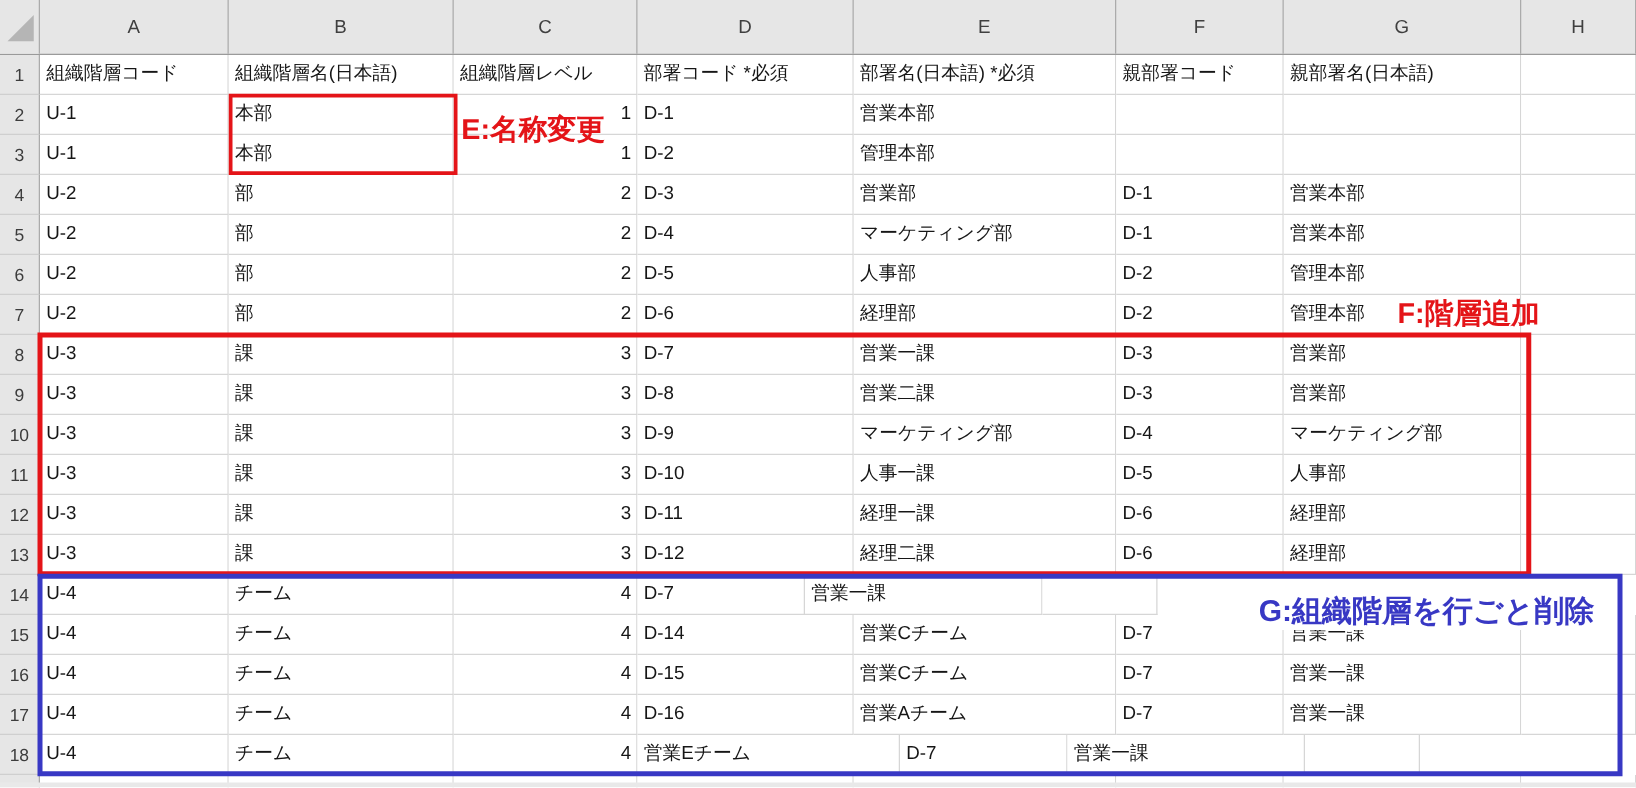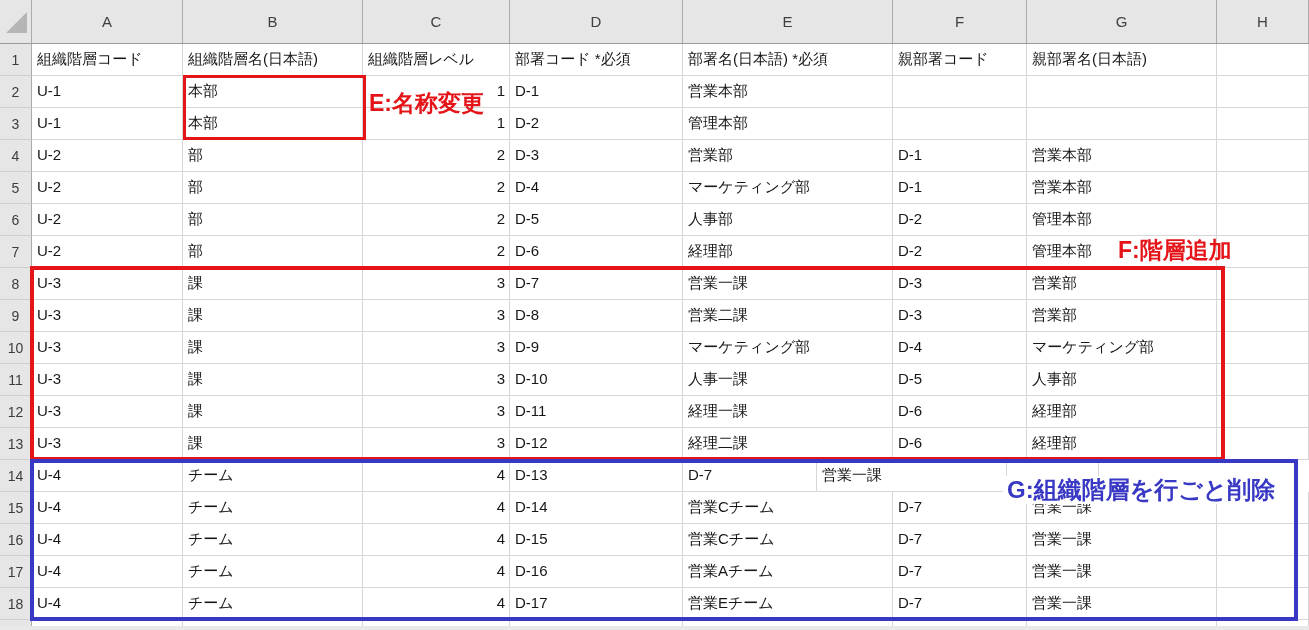--- a/index.html
+++ b/index.html
@@ -196,21 +196,20 @@
         <div class="cell" style="width: 210px;">経理二課</div>
         <div class="cell" style="width: 134px;">D-6</div>
         <div class="cell" style="width: 190px;">経理部</div>
         <div class="cell" style="width: 92px;"></div>
       </div>
       <div class="row">
         <div class="gut">14</div>
         <div class="cell" style="width: 151px;">U-4</div>
         <div class="cell" style="width: 180px;">チーム</div>
         <div class="cell num" style="width: 147px;">4</div>
-        <div class="cell" style="width: 173px;">D-13</div>
         <div class="cell" style="width: 134px;">D-7</div>
         <div class="cell" style="width: 190px;">営業一課</div>
         <div class="cell" style="width: 92px;"></div>
       </div>
       <div class="row">
         <div class="gut">15</div>
         <div class="cell" style="width: 151px;">U-4</div>
         <div class="cell" style="width: 180px;">チーム</div>
         <div class="cell num" style="width: 147px;">4</div>
         <div class="cell" style="width: 173px;">D-14</div>
@@ -239,21 +238,20 @@
         <div class="cell" style="width: 210px;">営業Aチーム</div>
         <div class="cell" style="width: 134px;">D-7</div>
         <div class="cell" style="width: 190px;">営業一課</div>
         <div class="cell" style="width: 92px;"></div>
       </div>
       <div class="row">
         <div class="gut">18</div>
         <div class="cell" style="width: 151px;">U-4</div>
         <div class="cell" style="width: 180px;">チーム</div>
         <div class="cell num" style="width: 147px;">4</div>
-        <div class="cell" style="width: 173px;">D-17</div>
         <div class="cell" style="width: 210px;">営業Eチーム</div>
         <div class="cell" style="width: 134px;">D-7</div>
         <div class="cell" style="width: 190px;">営業一課</div>
         <div class="cell" style="width: 92px;"></div>
       </div>
       <div class="row">
         <div class="gut">19</div>
         <div class="cell" style="width: 151px;"></div>
         <div class="cell" style="width: 180px;"></div>
         <div class="cell num" style="width: 147px;"></div>

